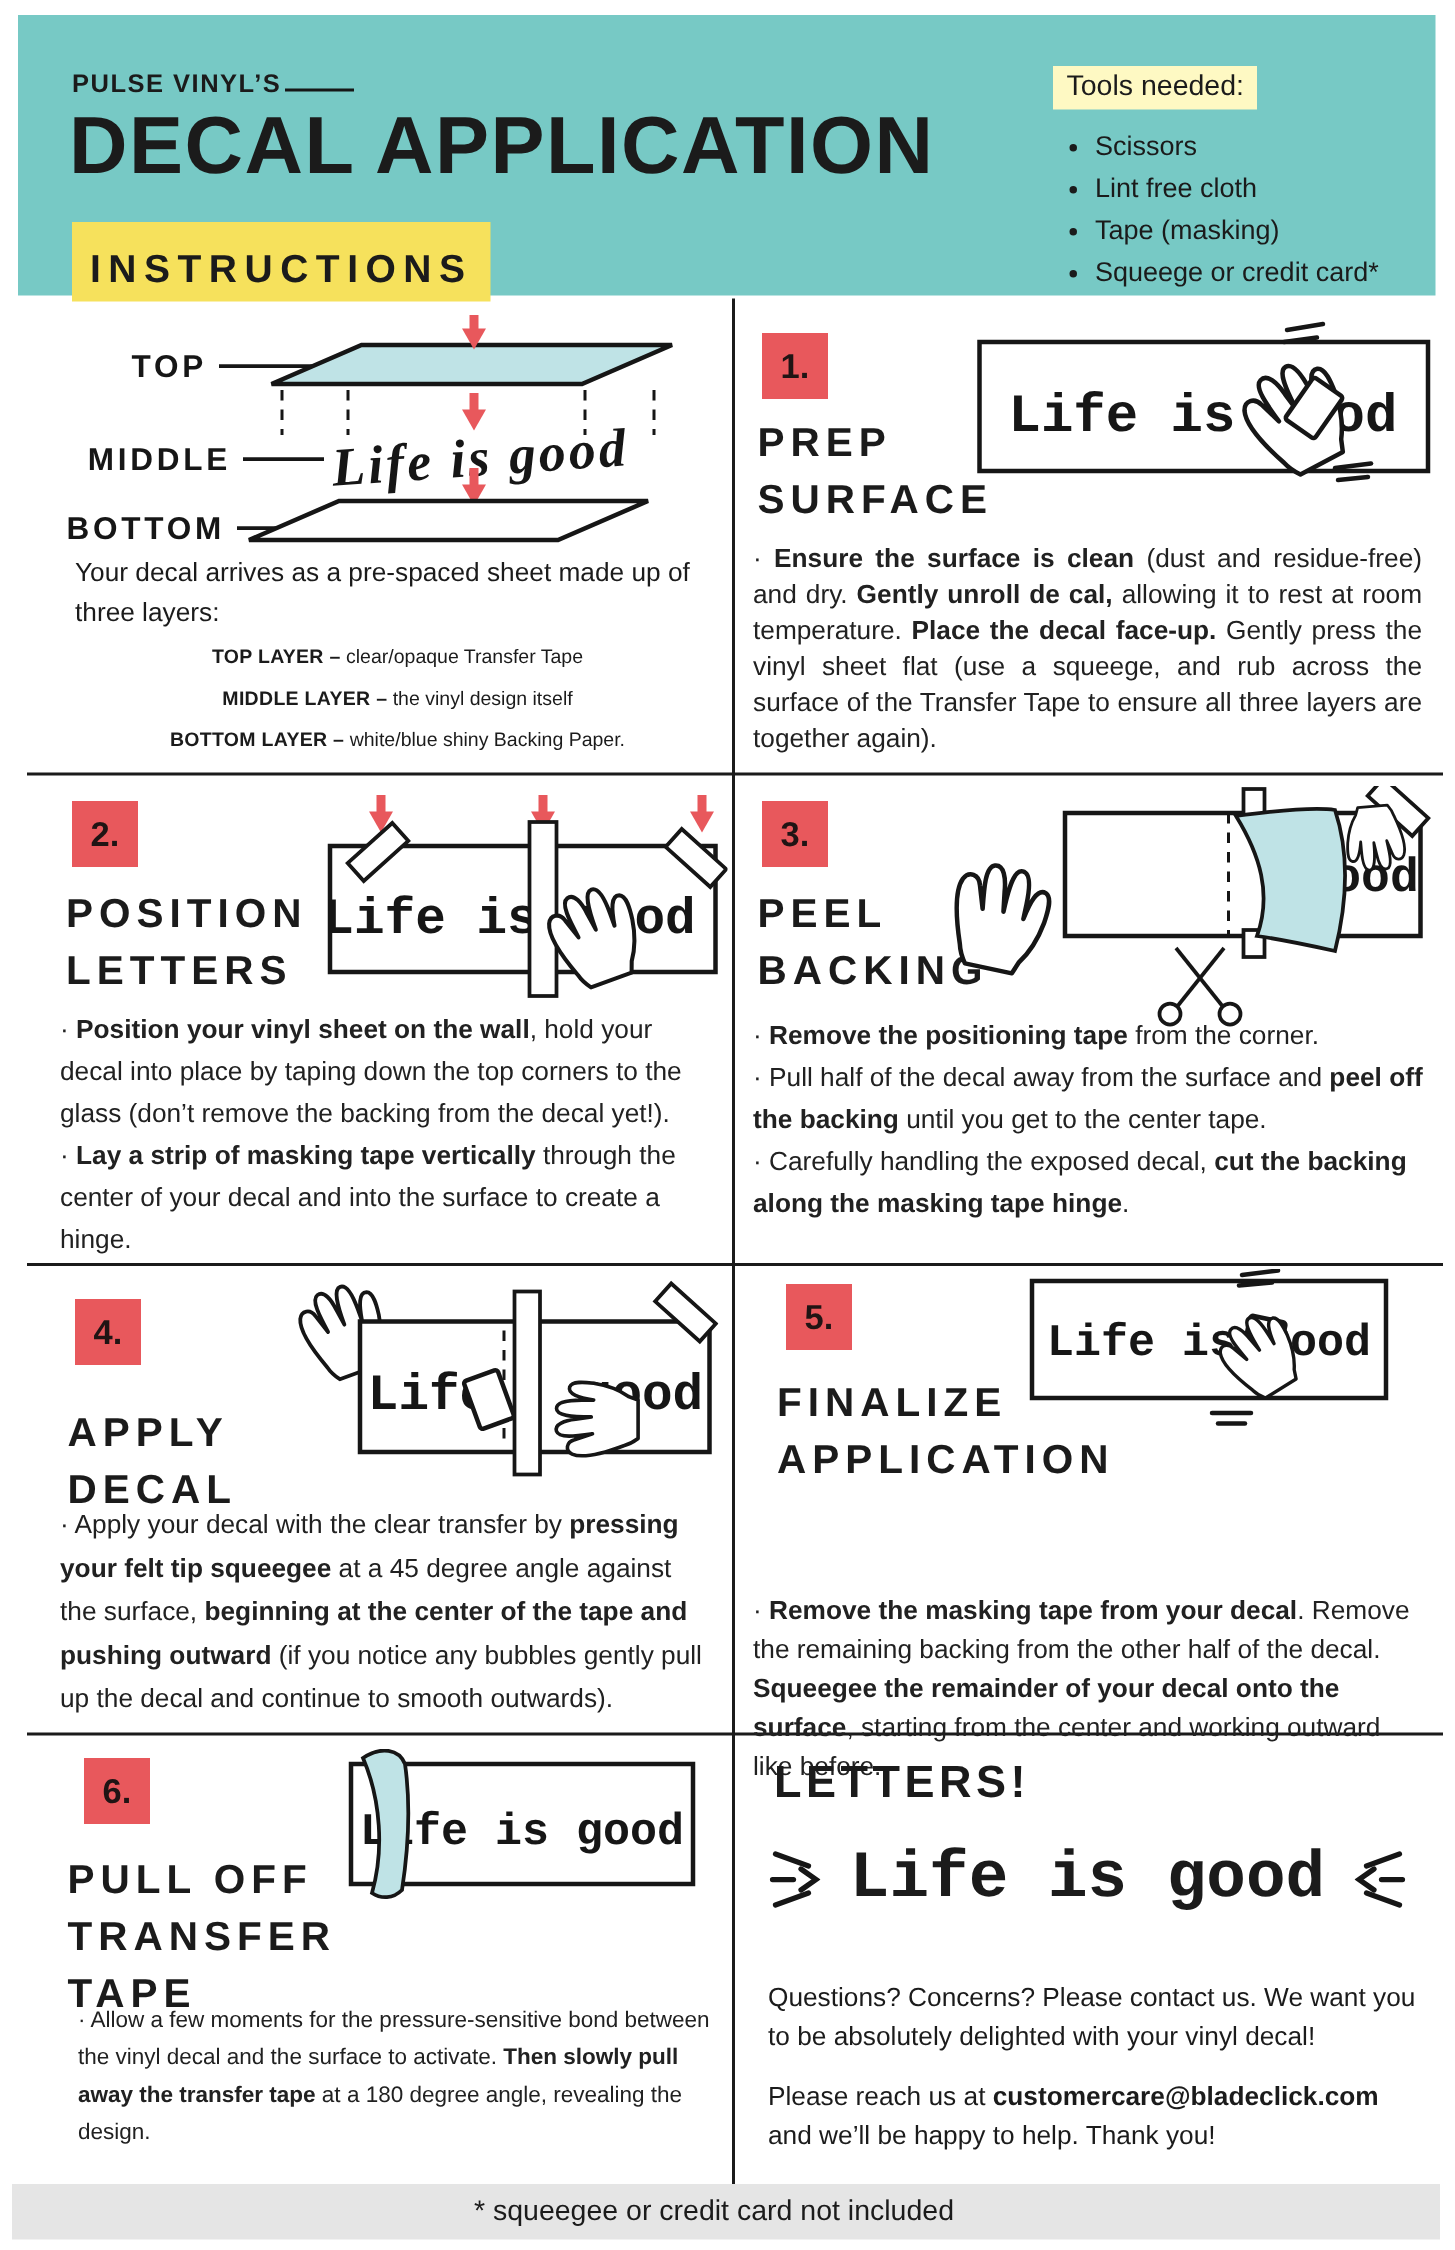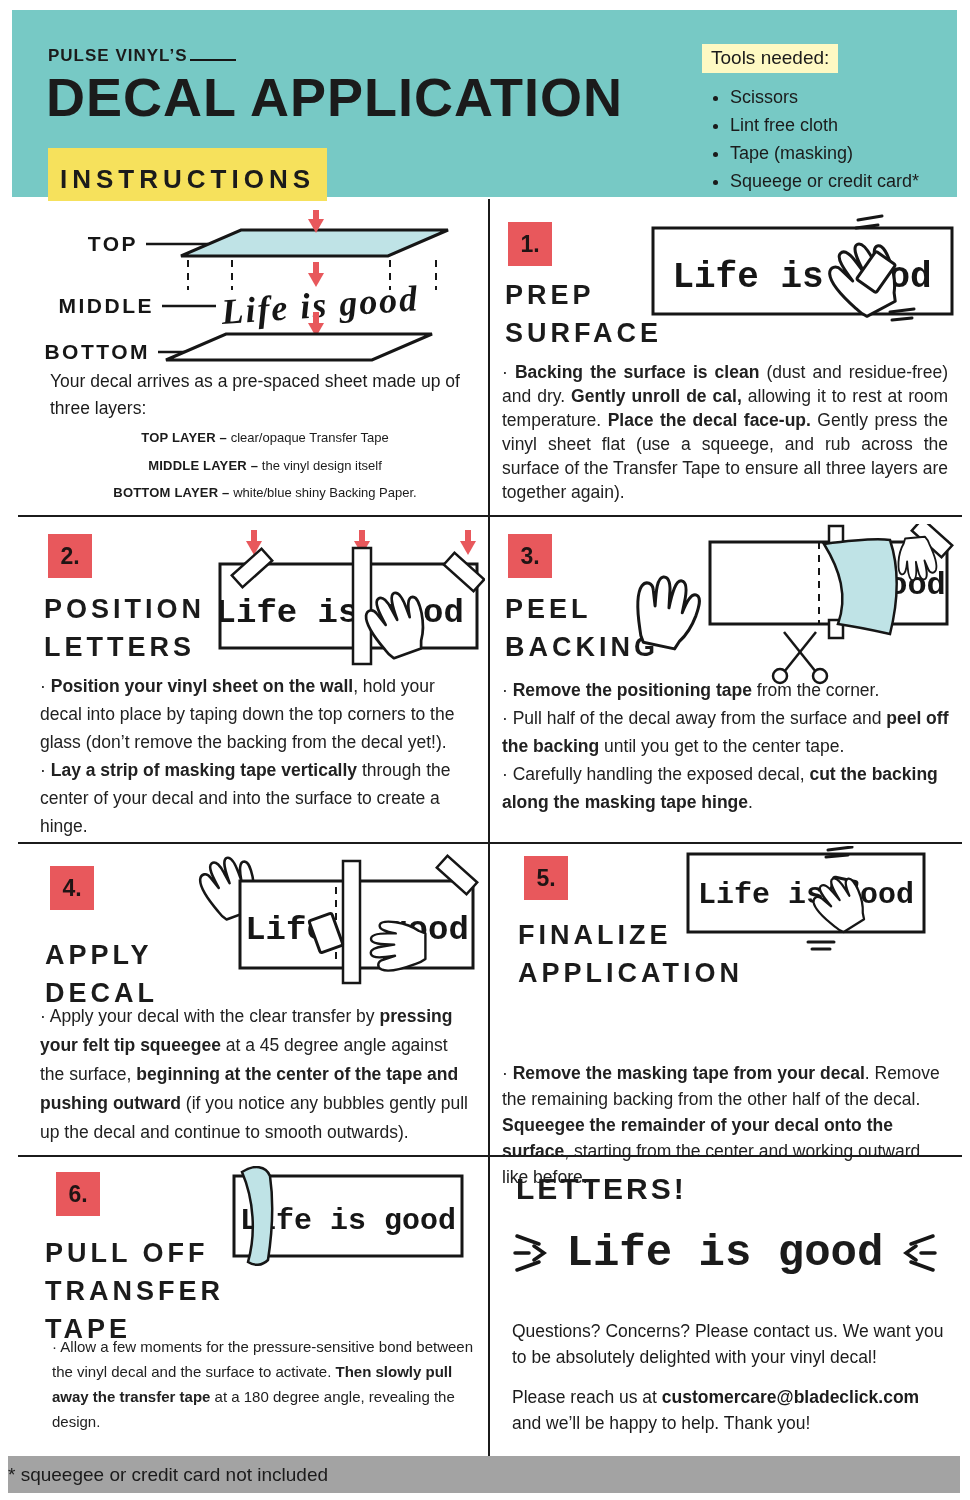--- a/index.html
+++ b/index.html
@@ -35,21 +35,21 @@
   .layers b{letter-spacing:.2px;}
 
   
   .perfect-title{font-size:30px;font-weight:bold;letter-spacing:3px;}
   .logo-row{display:flex;align-items:center;justify-content:center;gap:20px;}
   .logo-text{font-family:"Liberation Mono",monospace;font-weight:bold;font-size:44px;white-space:nowrap;}
   .perfect-body p{margin:0;font-size:17.5px;line-height:26px;}
   .perfect-body p + p{margin-top:14px;}
 
   
-  .footer{left:8px;top:1456px;width:952px;height:37px;background:#a3a3a3;text-align:left;
+  .footer{left:8px;top:1456px;width:952px;height:37px;background:#e5e5e5;text-align:center;
           font-size:19px;line-height:37px;padding-right:16px;box-sizing:border-box;}
 
   
   svg text{fill:#161616;}
   .mono{font-family:"Liberation Mono",monospace;font-weight:bold;}
   .script{font-family:"Liberation Serif",serif;font-style:italic;font-weight:bold;letter-spacing:2px;}
   .dlabel{font-family:"Liberation Sans",sans-serif;font-weight:bold;font-size:21px;letter-spacing:2.5px;}
   .ln{stroke:#161616;stroke-width:3;stroke-linecap:round;}
   .ln25{stroke:#161616;stroke-width:2.5;}
   .dash{stroke:#161616;stroke-width:2;stroke-dasharray:7 6;}
@@ -131,21 +131,21 @@
     <rect x="3" y="14" width="299" height="86" fill="#ffffff" stroke="#161616" stroke-width="3"></rect>
     <text class="mono" x="152" y="73" text-anchor="middle" font-size="36">Life is good</text>
     <line class="ln" x1="208" y1="6" x2="232" y2="2"></line>
       <line class="ln" x1="206" y1="14" x2="228" y2="11"></line>
     <use href="#hand" transform="translate(158,34) rotate(-28)"></use>
     <use href="#squee" transform="translate(226,58) rotate(35)"></use>
     <line class="ln" x1="240" y1="98" x2="264" y2="95"></line>
       <line class="ln" x1="242" y1="106" x2="262" y2="104"></line>
   </svg>
   <div class="abs bodytext just" style="left:502px;top:360px;width:446px;line-height:24px">
-      <p>· <b>Backing the surface is clean</b> (dust and residue-free) and dry. <b>Gently unroll de cal,</b> allowing it to rest at room temperature. <b>Place the decal face-up.</b> Gently press the vinyl sheet flat (use a squeege, and rub across the surface of the Transfer Tape to ensure all three layers are together again).</p>
+      <p>· <b>Ensure the surface is clean</b> (dust and residue-free) and dry. <b>Gently unroll de cal,</b> allowing it to rest at room temperature. <b>Place the decal face-up.</b> Gently press the vinyl sheet flat (use a squeege, and rub across the surface of the Transfer Tape to ensure all three layers are together again).</p>
     </div>
 
   <div class="abs badge" style="left:48px;top:534px">2.</div>
   <div class="abs step-title" style="left:44px;top:590px">
     <div>POSITION</div>
       <div>LETTERS</div>
   </div>
   <svg class="abs" style="left:190px;top:528px" width="295" height="140" viewBox="0 0 295 140">
     <use href="#arrowdn" transform="translate(64,2)"></use>
     <use href="#arrowdn" transform="translate(172,2)"></use>

